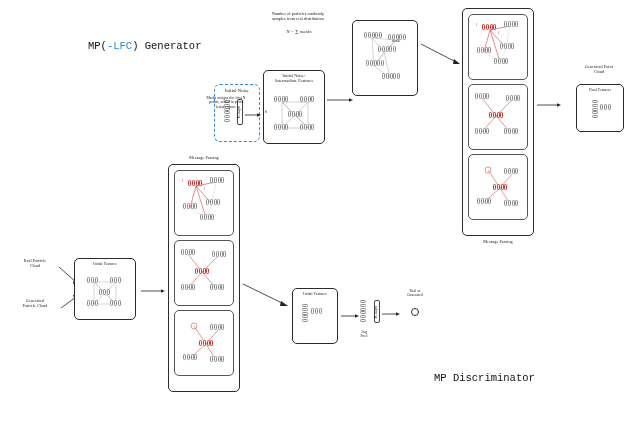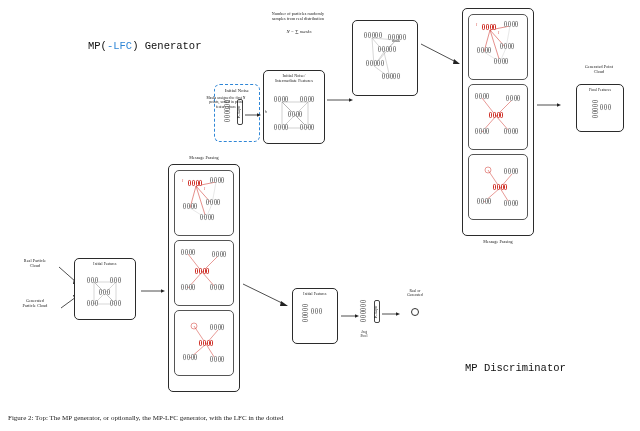--- a/index.html
+++ b/index.html
@@ -427,21 +427,21 @@
     <div class="cell"></div>
     <div class="cell"></div>
     <div class="cell"></div>
   </div>
   <div class="pillrow" style="left:600px; top:104px;">
     <div class="cell"></div>
     <div class="cell"></div>
     <div class="cell"></div>
   </div>
 
-  <div class="title" style="left:434px; top:362px;margin-left:31px;">MP Discriminator</div>
+  <div class="title" style="left:434px; top:372px;">MP Discriminator</div>
 
   <div class="cap small" style="left:6px; top:258px; width:58px; white-space:pre-line;">Real Particle
 Cloud</div>
   <div class="cap small" style="left:4px; top:298px; width:62px; white-space:pre-line;">Generated
 Particle Cloud</div>
 
   <svg class="arrow" style="left:58px; top:262px; width:24px; height:44px;">
     <line x1="1" y1="5" x2="18" y2="20" stroke="#222" stroke-width="0.8"></line>
     <polygon points="16,17 22,22 15,22" fill="#222"></polygon>
   </svg>
@@ -668,15 +668,14 @@
   </div>
   <svg class="arrow" style="left:381px; top:310px; width:20px; height:8px;">
     <line x1="1" y1="4" x2="15" y2="4" stroke="#222" stroke-width="0.8"></line>
     <polygon points="15,2.2 19,4 15,5.8" fill="#222"></polygon>
   </svg>
 
   <div class="cap tiny" style="left:396px; top:289px; width:38px; white-space:pre-line;">Real or
 Generated</div>
   <div class="circle" style="left:411px; top:308px; width:8px; height:8px;"></div>
 
-  <div class="figcap">Figure 2: Top: The MP generator, or optionally, the MP-LFC generator, with the LFC in the dotted</div>
 
 </div>
 
 </body></html>

